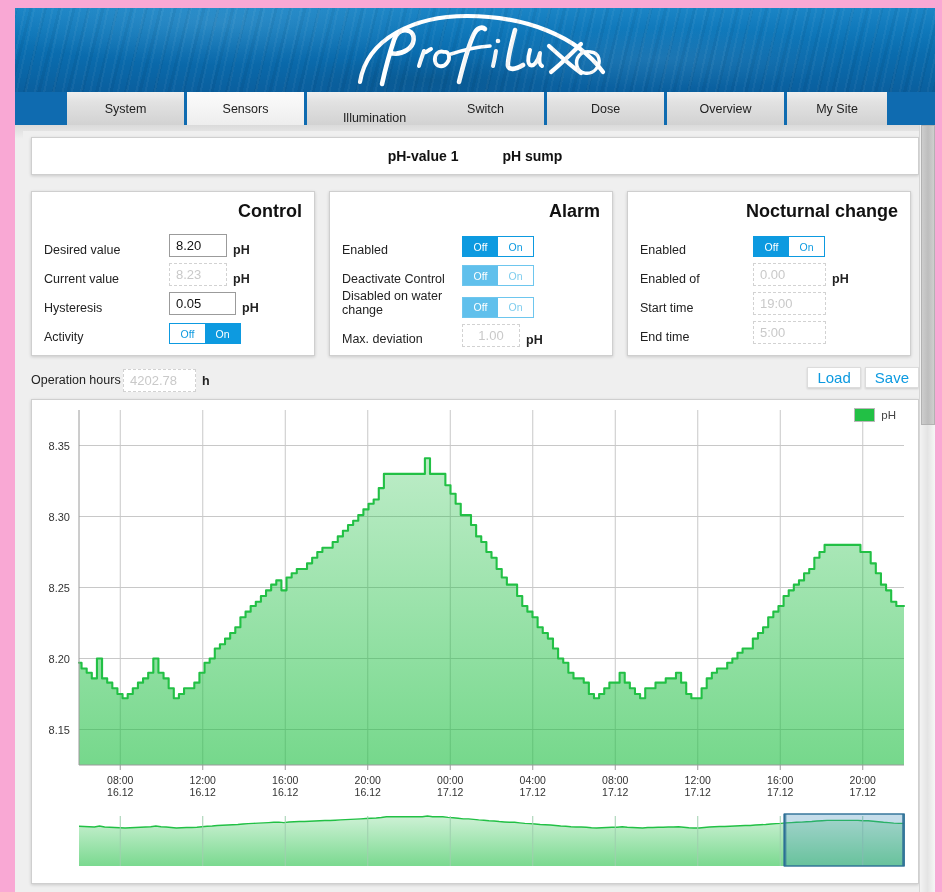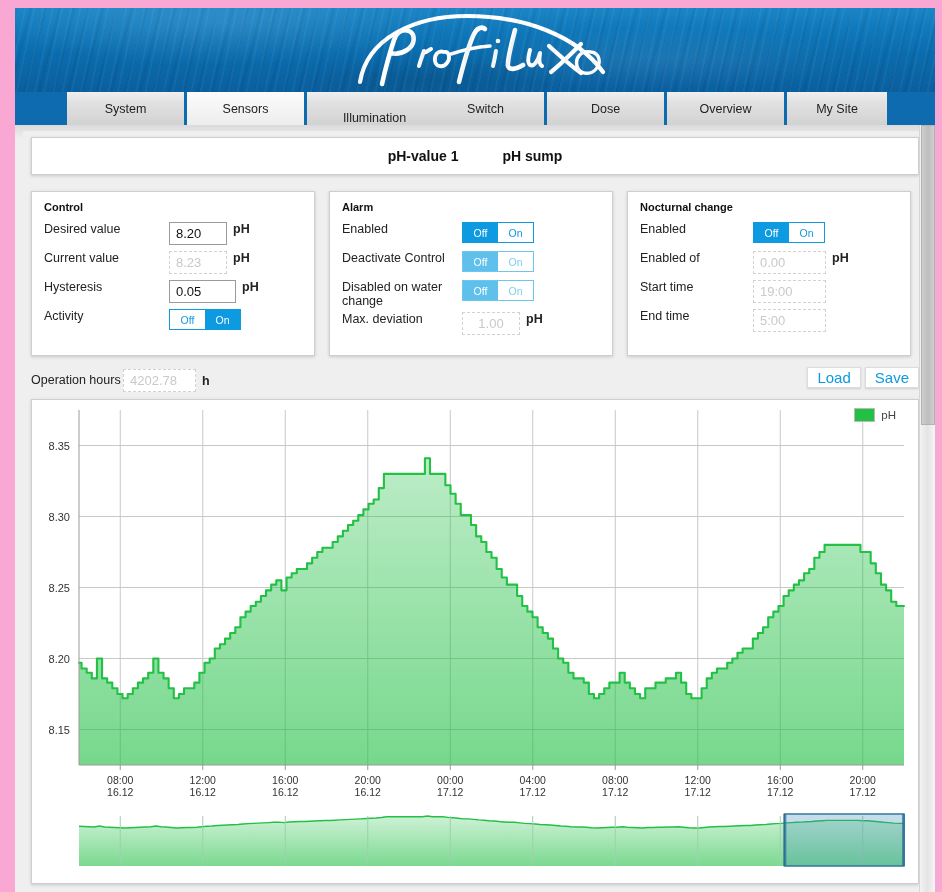--- a/index.html
+++ b/index.html
@@ -107,26 +107,26 @@
     position: absolute;
     top: 60px;
     height: 165px;
     padding: 9px 12px 0 12px;
   }
   #panel-control   { left: 8px;   width: 284px; }
   #panel-alarm     { left: 306px; width: 284px; }
   #panel-nocturnal { left: 604px; width: 284px; }
 
   .panel-title {
-    text-align: left;
-    font-size: 11px; font-weight: bold; color: #111;
+    text-align: right;
+    font-size: 18px; font-weight: bold; color: #111;
     margin-bottom: 9px;
   }
   .row {
-    display: flex; align-items: flex-start;
+    display: flex; align-items: flex-end;
     min-height: 26px;
     margin-bottom: 3px;
   }
   .row-label {
     font-size: 12.5px; color: #222;
     flex: 0 0 auto;
     line-height: 1.15;
   }
   .ctl-label { width: 125px; }
   .alr-label { width: 120px; }

